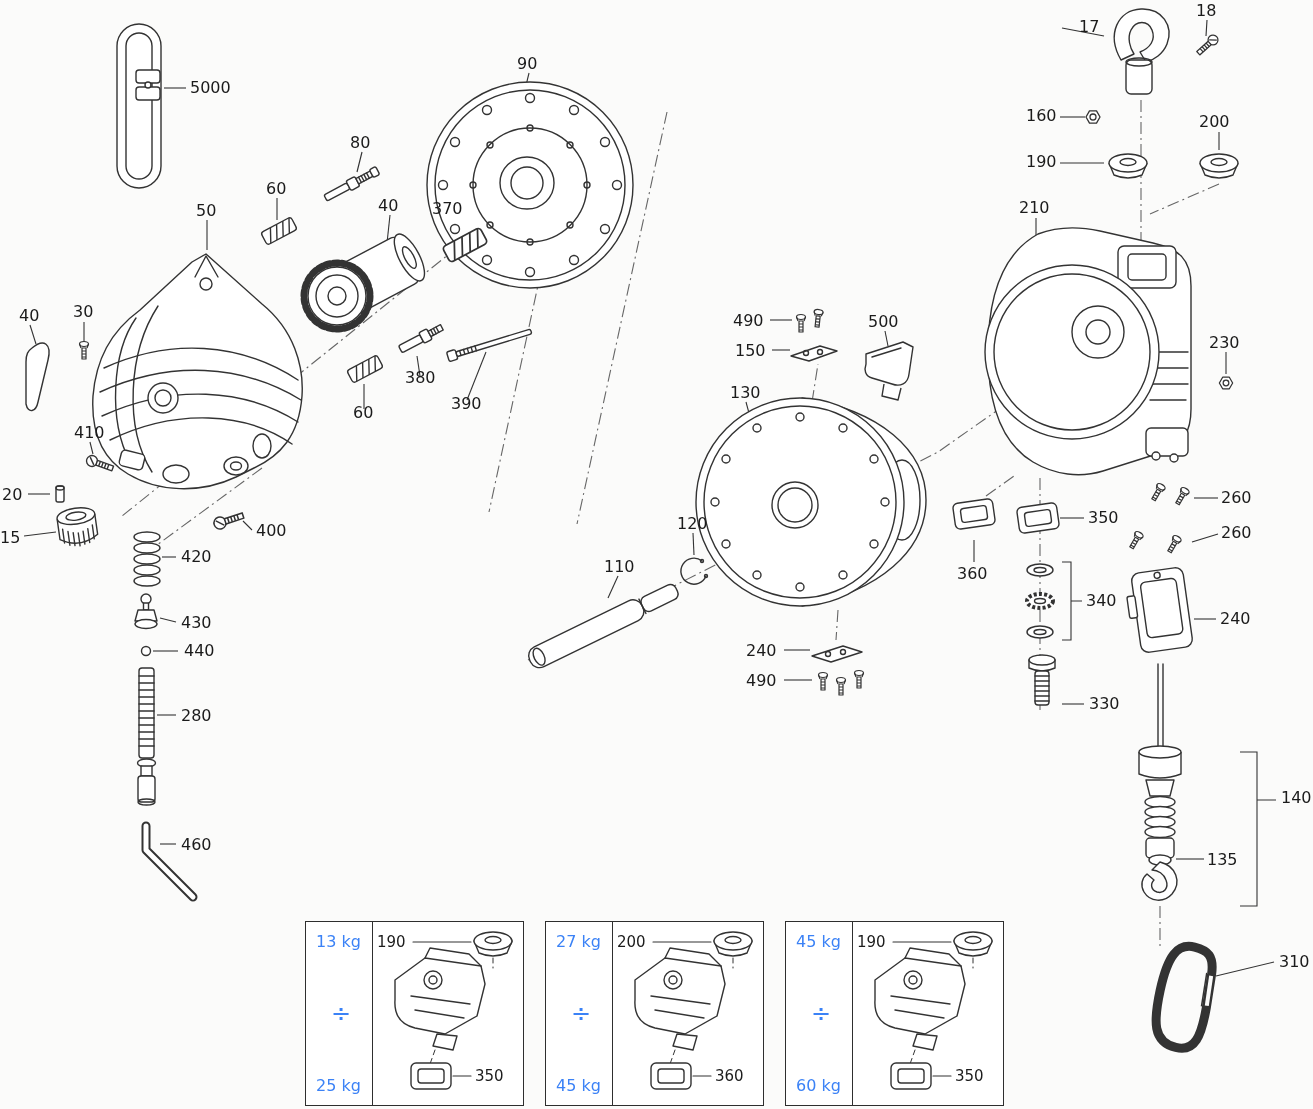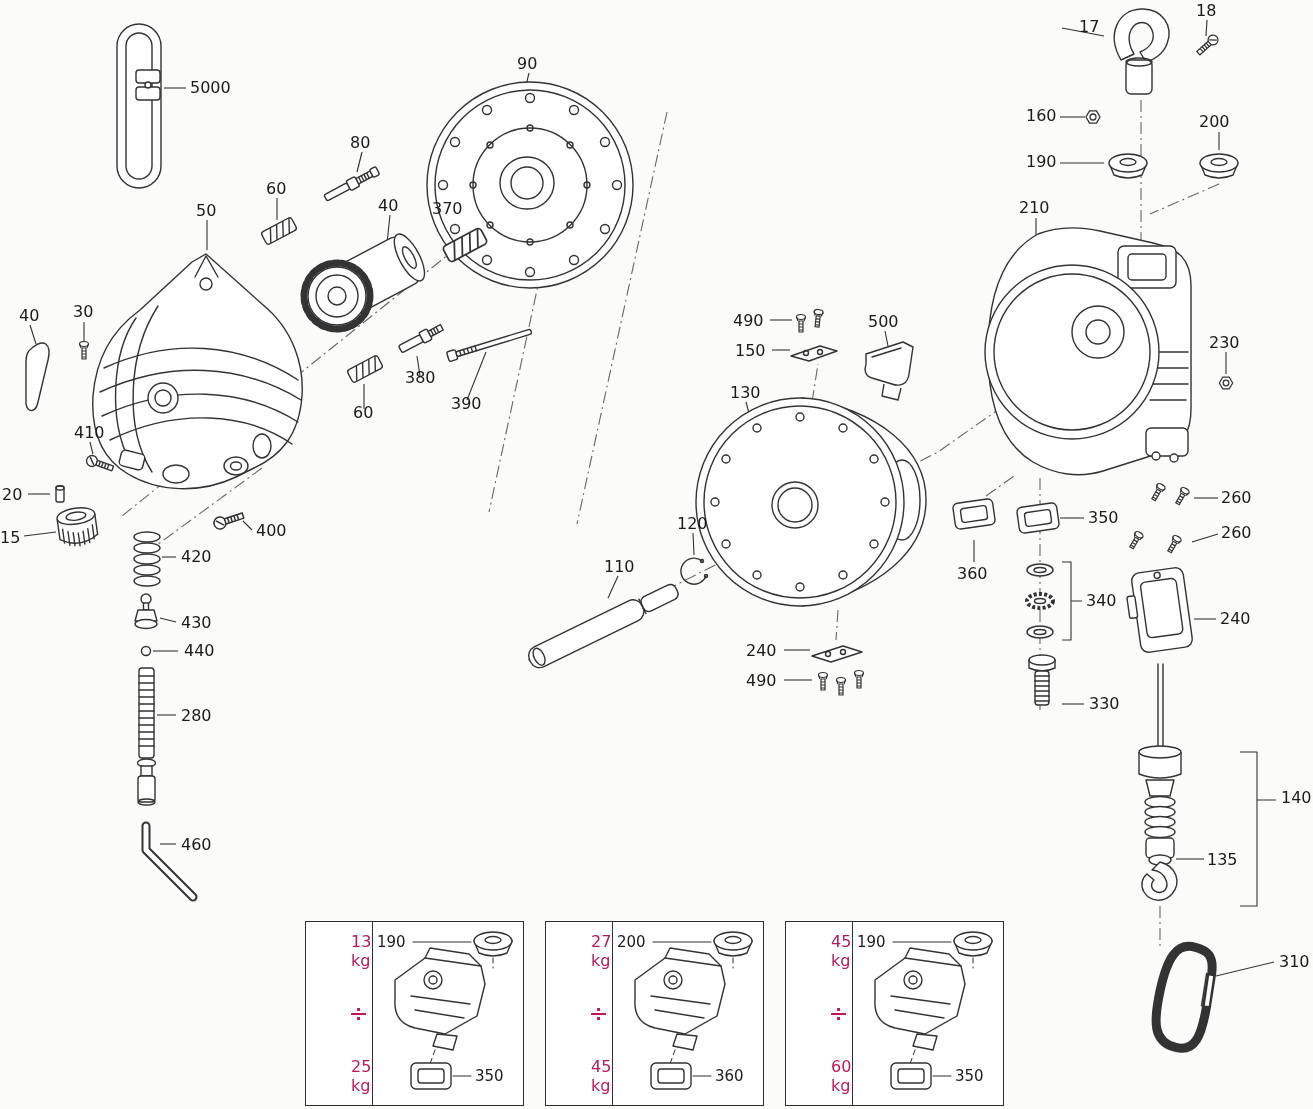--- a/index.html
+++ b/index.html
@@ -7,21 +7,21 @@
           font-family:"DejaVu Sans","Liberation Sans",sans-serif;}
   .plabel{position:absolute;font-size:16px;color:#1b1b1b;white-space:nowrap;line-height:18px;}
   svg .ln{fill:none;stroke:#333;stroke-width:1.4;stroke-linecap:round;stroke-linejoin:round;}
   svg .fw{fill:#fff;stroke:#333;stroke-width:1.4;stroke-linejoin:round;}
   svg .dd{fill:none;stroke:#666;stroke-width:1.1;stroke-dasharray:12 4 2 4;}
   svg .ldr{fill:none;stroke:#333;stroke-width:1.1;}
   .cap-table{position:absolute;width:219px;height:185px;border:1.6px solid #2e2e2e;background:#fff;
              box-sizing:border-box;display:flex;}
   .wcol{width:67px;border-right:1.6px solid #2e2e2e;box-sizing:border-box;display:flex;
         flex-direction:column;justify-content:space-between;align-items:flex-start;padding:10px 6px 10px 10px;}
-  .wcol span{font-size:16px;color:#be185d;margin-left:35px;}
+  .wcol span{font-size:16px;color:#3b82f6;}
   .wcol .divsym{font-size:24px;align-self:center;}
   .pcol{position:relative;flex:1;}
   .tlabel{font-size:15px;}
 </style>
 </head>
 <body>
 
 <div class="canvas">
 
 <svg width="1313" height="1109" viewBox="0 0 1313 1109">

